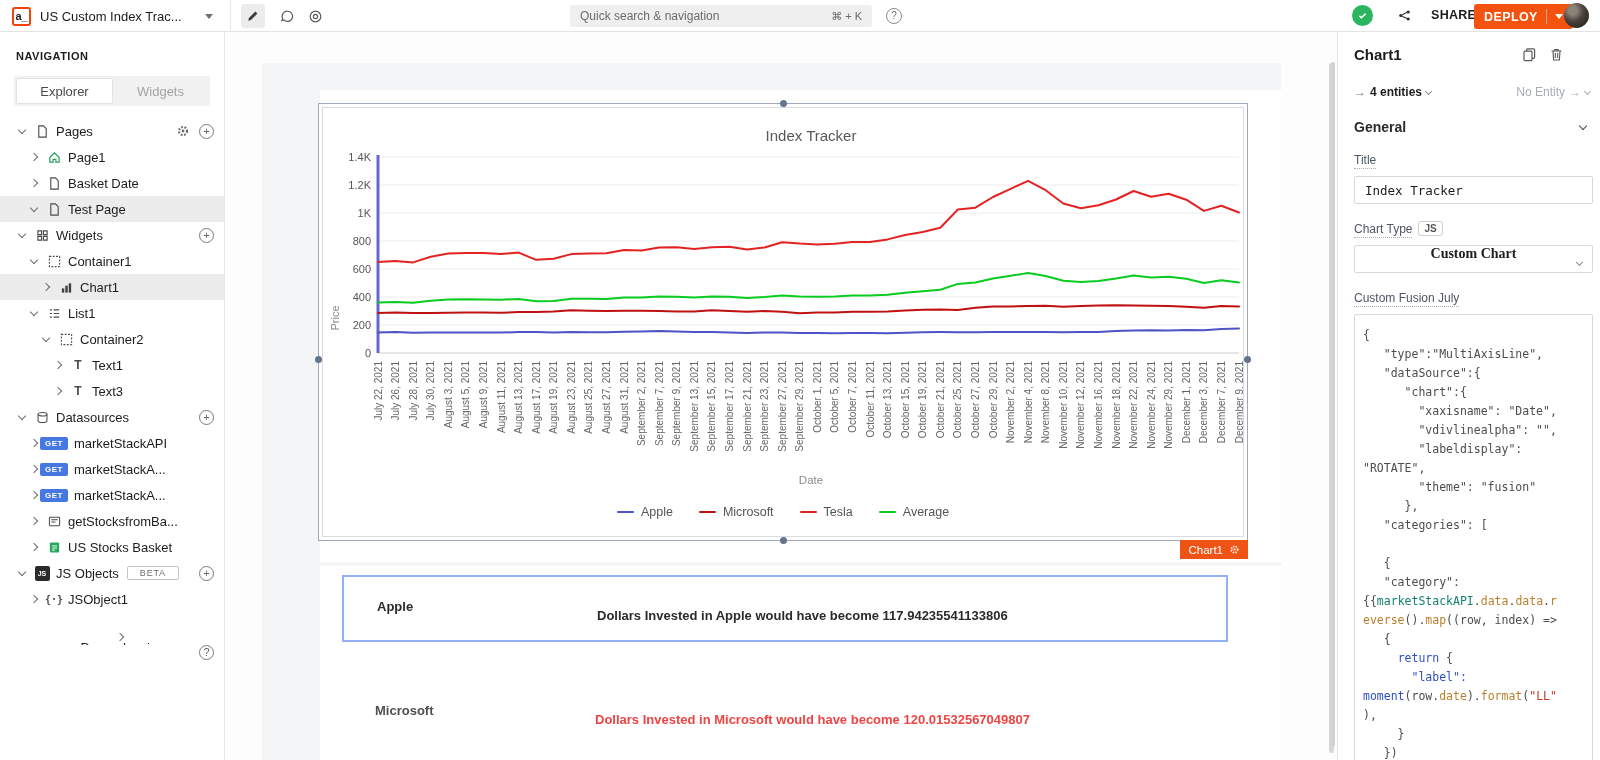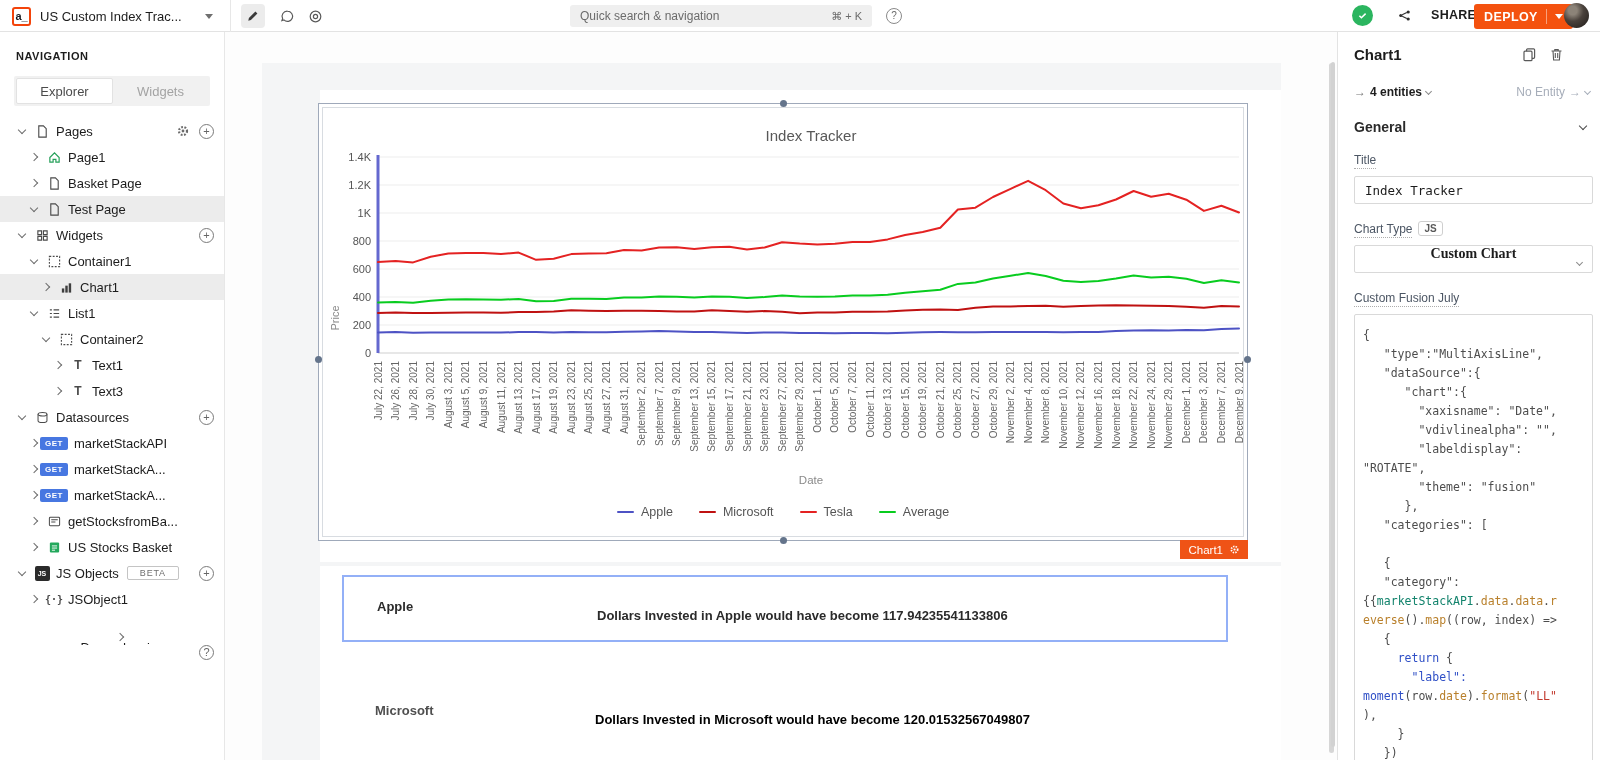--- a/index.html
+++ b/index.html
@@ -76,21 +76,21 @@
   #chart-legend { position:absolute; left:0; right:0; top:397px; display:flex; justify-content:center; gap:26px; }
   .leg-item { display:flex; align-items:center; gap:7px; font-size:12.5px; color:#555; cursor:pointer; }
   .leg-swatch { width:17px; height:2.5px; border-radius:2px; }
   #chart-badge { position:absolute; right:-1px; top:100%; height:19px; background:#ef5316; color:#fff;
     font-size:11.5px; display:flex; align-items:center; gap:6px; padding:0 8px; cursor:pointer; }
   .list-row { position:absolute; left:117px; width:886px; height:67px; background:#fff; cursor:pointer; }
   .list-row.sel { border:2px solid #93b0f7; }
   .lr-name { position:absolute; left:33px; top:22px; font-size:13px; font-weight:bold; color:#2b2b2b; }
   .lr-text { position:absolute; left:253px; top:31px; font-size:13px; font-weight:bold; color:#2b2b2b; }
   #row-ms .lr-name { color:#4f4f4f; font-weight:600; top:25px; }
-  #row-ms .lr-text { color:#000000; top:34px; }
+  #row-ms .lr-text { color:#ef4444; top:34px; }
   #canvas-scrollbar { position:absolute; right:3px; top:31px; width:5px; height:690px; background:#d6d6d6; border-radius:3px; }
 
   
   #panel { position:absolute; left:1337px; top:32px; width:263px; height:728px; background:#fff;
     border-left:1px solid #e3e3e3; padding:14px 8px 0 16px; }
   #panel-head { display:flex; align-items:center; }
   #panel-title { font-size:15px; font-weight:bold; color:#1c1c1c; }
   #panel-icons { margin-left:auto; margin-right:28px; display:flex; gap:12px; }
   #entities-row { display:flex; align-items:center; margin-top:22px; font-size:12px; }
   #entities-left { display:flex; align-items:center; gap:4px; font-weight:600; color:#1e1e1e; cursor:pointer; }
@@ -207,21 +207,21 @@
   </div>
   <div class="trow pad1">
     <span class="chev closed">
         <i></i>
       </span>
     <span class="ticon">
         <svg width="13" height="13" viewBox="0 0 14 14">
           <path d="M3 1h5l3 3v9H3z" fill="none" stroke="#4a4a4a" stroke-width="1.2"></path>
         </svg>
       </span>
-    <span class="tlabel">Basket Page</span>
+    <span class="tlabel">Basket Date</span>
   </div>
   <div class="trow pad1 sel">
     <span class="chev open">
         <i></i>
       </span>
     <span class="ticon">
         <svg width="13" height="13" viewBox="0 0 14 14">
           <path d="M3 1h5l3 3v9H3z" fill="none" stroke="#4a4a4a" stroke-width="1.2"></path>
         </svg>
       </span>

